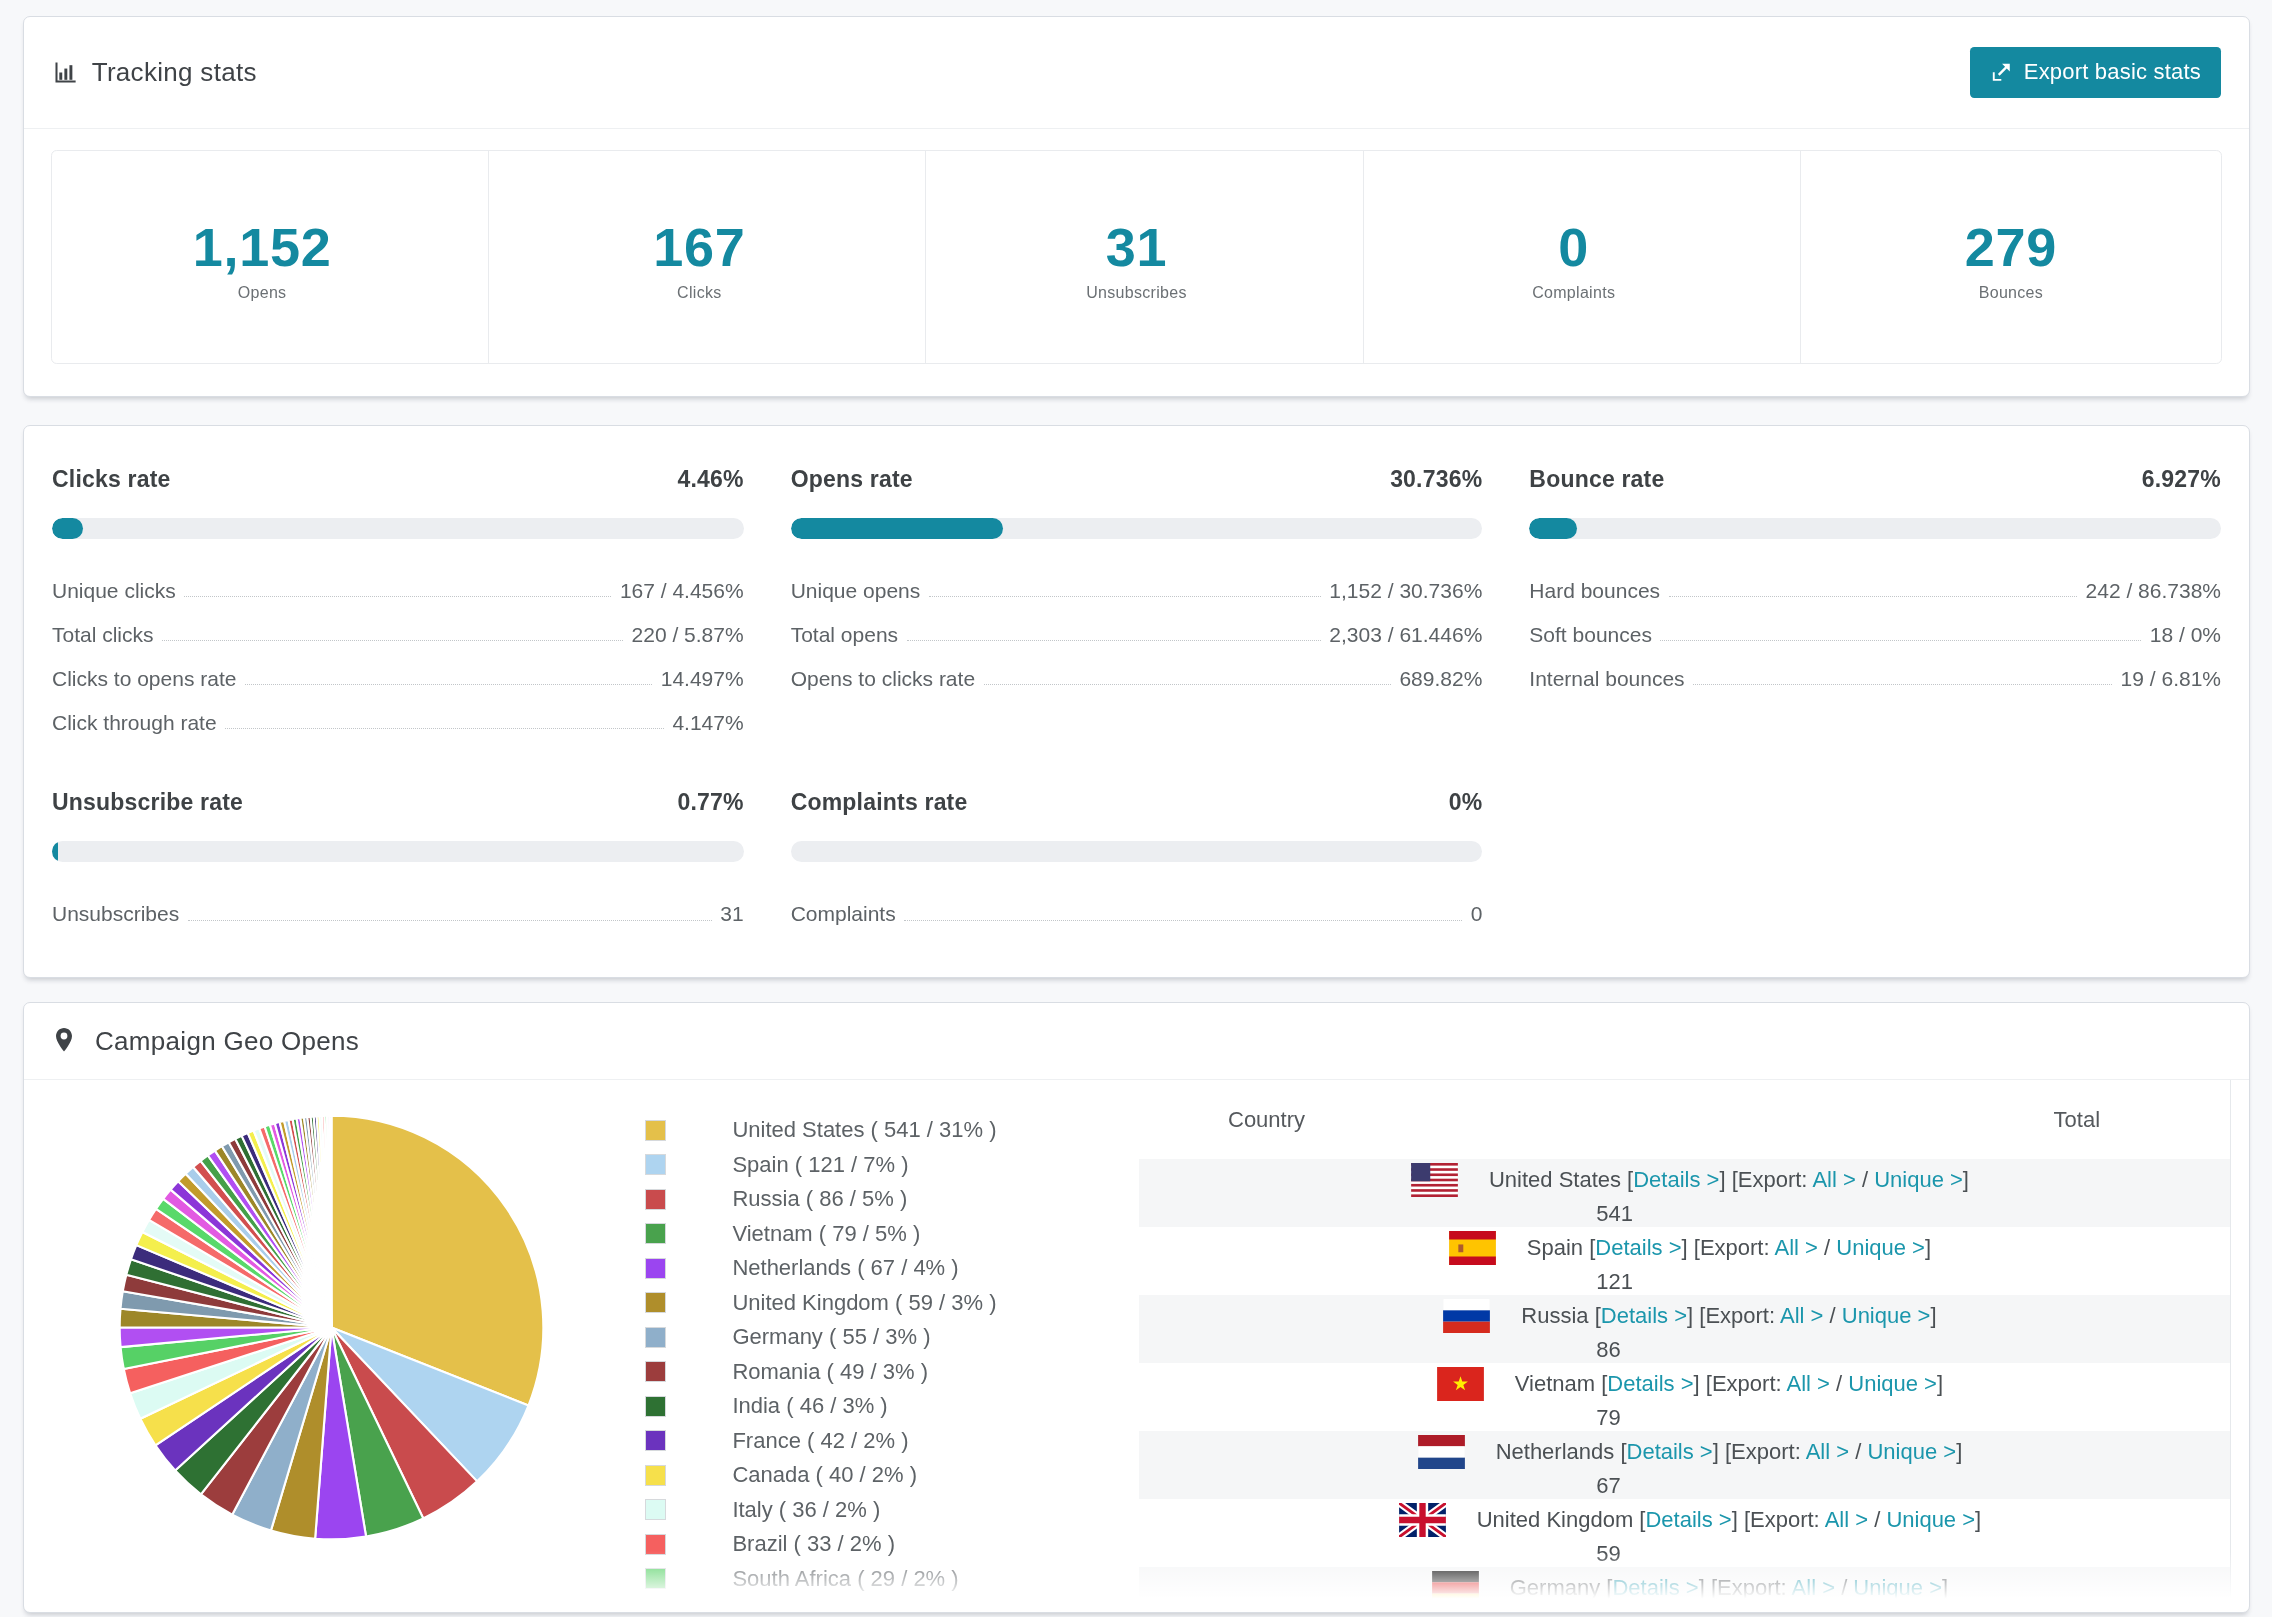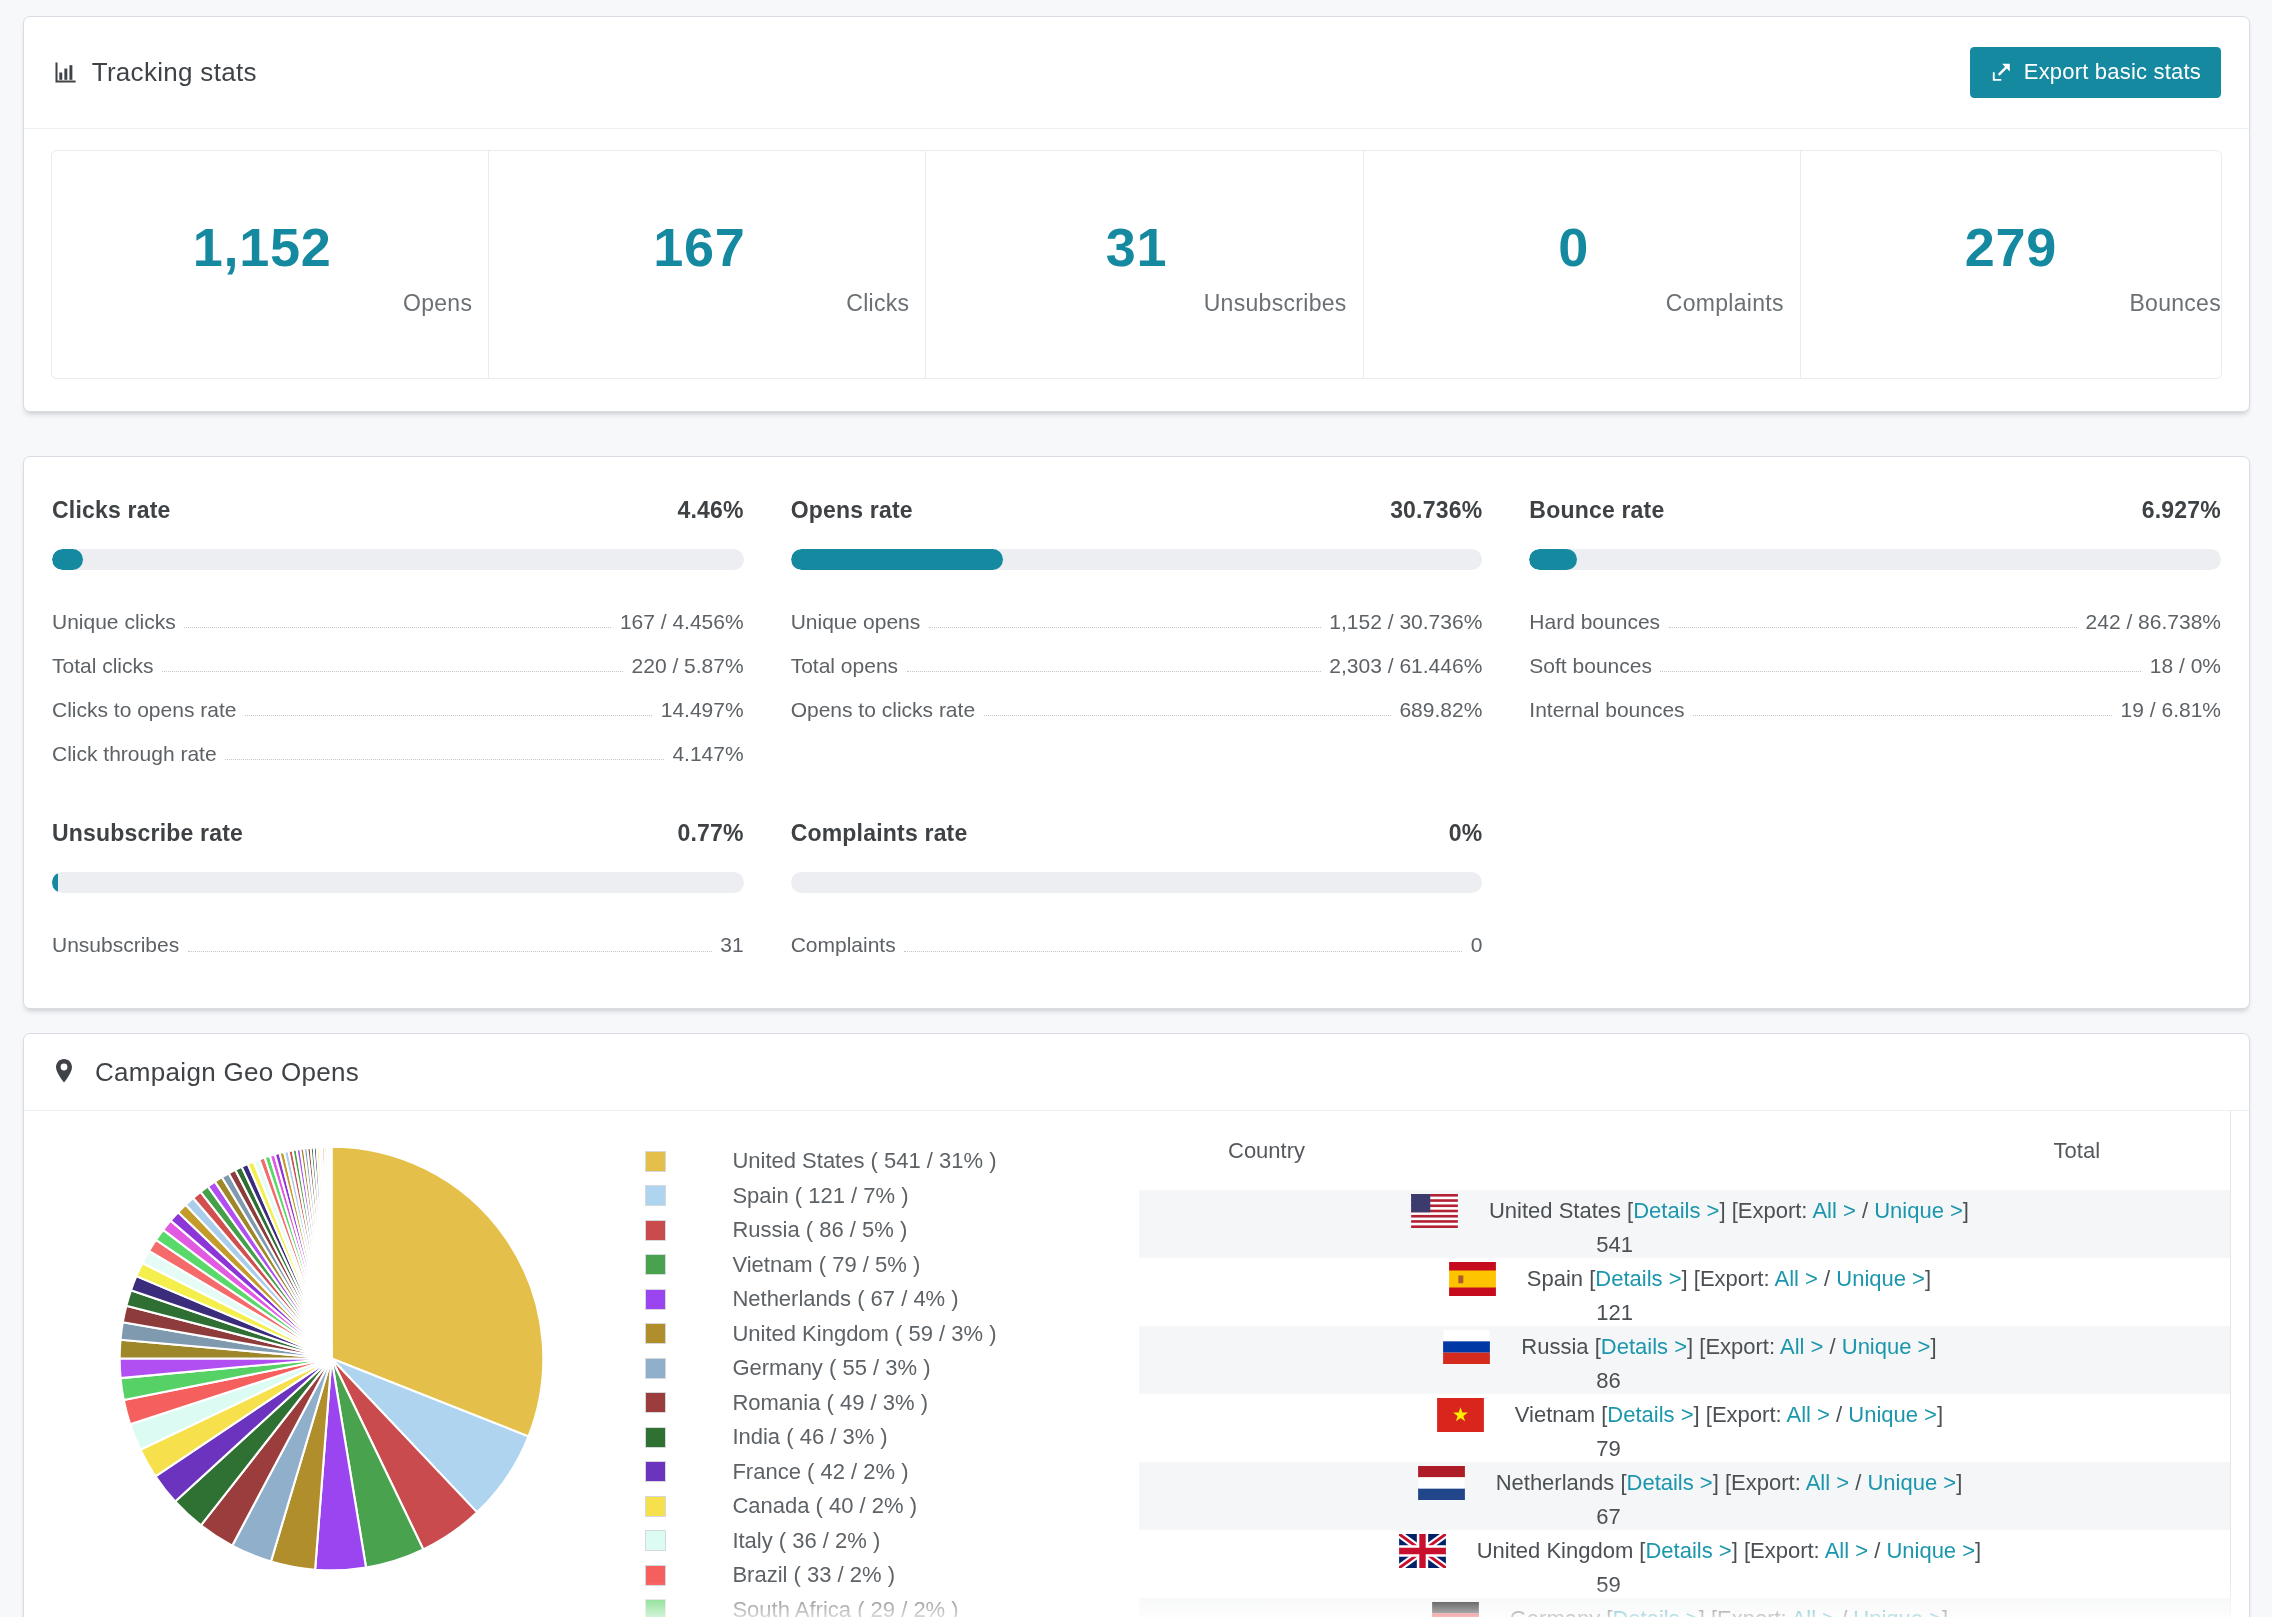--- a/index.html
+++ b/index.html
@@ -37,24 +37,24 @@
   
   .stats-box {
     margin:21px 27px 32px;
     border:0.7px solid #e9ebee; border-radius:5.6px;
     display:flex;
     gap:16px;
   }
   .stat-cell { flex:1; text-align:center; padding:65px 0 61px; }
   .stat-cell + .stat-cell { border-left:0.7px solid #e9ebee; }
   .stat-value { font-size:54px; font-weight:700; color:#1489a0; letter-spacing:0.7px; }
-  .stat-label { font-size:23px; color:#6b7074; margin-top:12px; letter-spacing:0.3px;text-align:right; }
+  .stat-label { font-size:16px; color:#6b7074; margin-top:6px; letter-spacing:0.3px; }
 
   
-  .panel-rates { margin-top:44px; padding:40px 28px 51px; }
+  .panel-rates { margin-top:28px; padding:40px 28px 51px; }
   .rates-grid {
     display:grid; grid-template-columns:repeat(3,1fr);
     column-gap:47px; row-gap:54px;
   }
   .rate-head { display:flex; justify-content:space-between; align-items:baseline; margin-bottom:25.4px; }
   .rate-title, .rate-value { font-size:23px; font-weight:700; color:#3e4245; letter-spacing:0.2px; }
   .bar-track { height:21px; background:#eceef1; border-radius:10.6px; overflow:hidden; margin-bottom:40px; }
   .bar-fill { height:100%; background:#1489a0; border-radius:10.6px; }
   .kv { display:flex; font-size:21px; color:#5d6266; }
   .kv + .kv { margin-top:20px; }

